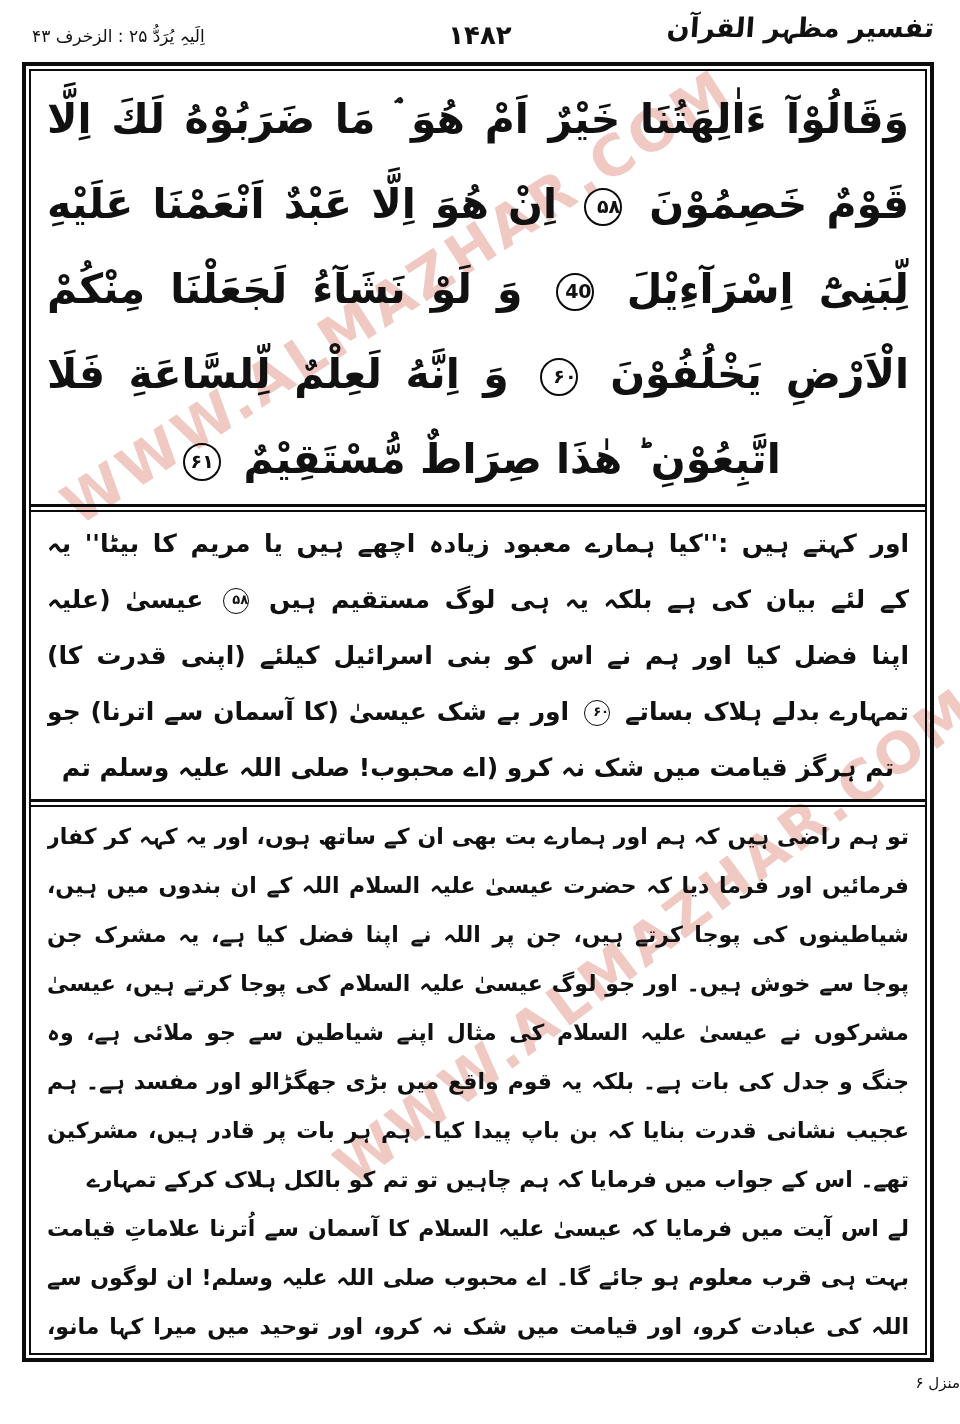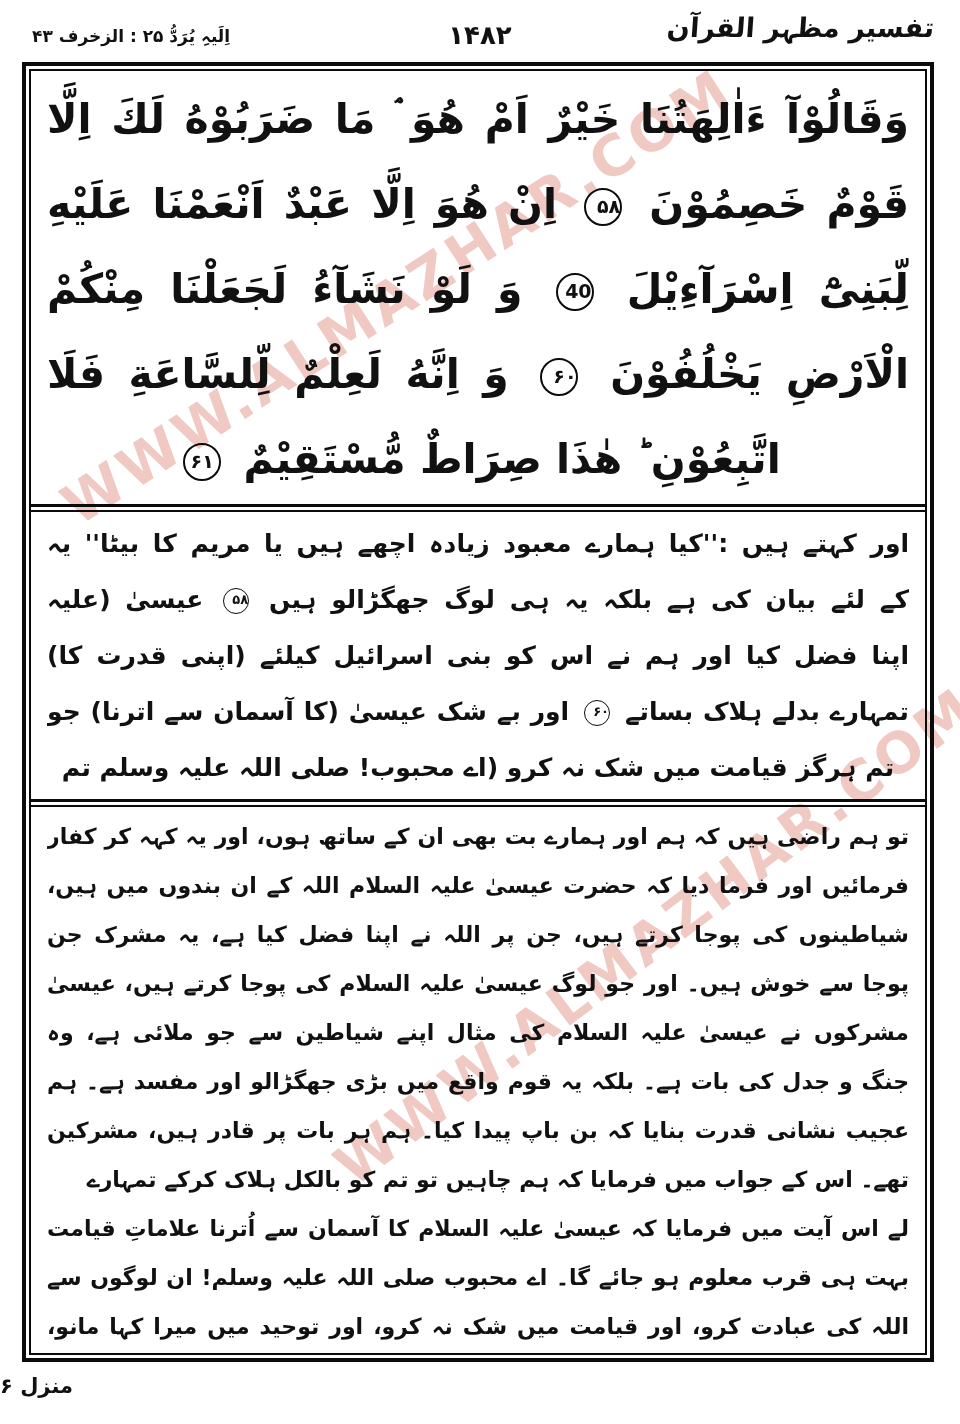--- a/index.html
+++ b/index.html
@@ -19,21 +19,21 @@
     font-size:27px; font-weight:bold; direction:rtl;
     transform:skewX(-4deg);
   }
   .hdr-center{
     position:absolute; top:20px; left:0; right:0;
     text-align:center; font-size:26px; font-weight:bold;
     letter-spacing:2px;
   }
   .hdr-left{
     position:absolute; top:26px; left:32px;
-    font-size:17px; font-weight:bold; direction:rtl;
+    font-size:17px; font-weight:normal; direction:rtl;
   }
 
   
   .wm{
     position:absolute;
     font-weight:bold;
     font-size:56px;
     letter-spacing:4px;
     color:#efc9c2;
     white-space:nowrap;
@@ -106,21 +106,21 @@
     overflow:hidden;
   }
 
   .line{ direction:rtl; text-align:justify; text-align-last:justify; }
   .line.align-center{ text-align:center; text-align-last:center; }
   .line.align-start{ text-align:right; text-align-last:right; }
 
   
   .footer{
     position:absolute; left:0; right:0; top:1374px;
-    text-align:left; font-size:21px; font-weight:bold;
+    text-align:right; font-size:15px; font-weight:normal;
     direction:rtl; z-index:2;
   }
 </style>
 </head>
 <body>
 
 <div class="page">
 
   <div class="hdr-right">تفسیر مظہر القرآن</div>
   <div class="hdr-center">۱۴۸۲</div>
@@ -137,21 +137,21 @@
           <div class="line"><span>قَوْمٌ خَصِمُوْنَ</span> <span class="ayah">۵۸</span> <span>اِنْ هُوَ اِلَّا عَبْدٌ اَنْعَمْنَا عَلَيْهِ وَ جَعَلْنٰهُ مَثَلًا</span> </div>
           <div class="line"><span>لِّبَنِیْٓ اِسْرَآءِيْلَ</span> <span class="ayah">40</span> <span>وَ لَوْ نَشَآءُ لَجَعَلْنَا مِنْكُمْ مَّلٰٓئِكَةً فِی</span> </div>
           <div class="line"><span>الْاَرْضِ يَخْلُفُوْنَ</span> <span class="ayah">۶۰</span> <span>وَ اِنَّهُ لَعِلْمٌ لِّلسَّاعَةِ فَلَا تَمْتَرُنَّ بِهَا وَ</span> </div>
           <div class="line align-center"><span>اتَّبِعُوْنِ ؕ هٰذَا صِرَاطٌ مُّسْتَقِيْمٌ</span> <span class="ayah">۶۱</span> </div>
         </div>
 
       <div class="sec-divider"></div>
 
       <div class="sec sec-trans">
           <div class="line"><span>اور کہتے ہیں :''کیا ہمارے معبود زیادہ اچھے ہیں یا مریم کا بیٹا'' یہ مثال ان لوگوں نے تم سے صرف جھگڑنے</span> </div>
-          <div class="line"><span>کے لئے بیان کی ہے بلکہ یہ ہی لوگ جھگڑالو ہیں</span> <span class="ayah">۵۸</span> <span>عیسیٰ (علیہ السلام) تو صرف ایک بندہ ہے کہ جس پر ہم نے</span> </div>
+          <div class="line"><span>کے لئے بیان کی ہے بلکہ یہ ہی لوگ مستقیم ہیں</span> <span class="ayah">۵۸</span> <span>عیسیٰ (علیہ السلام) تو صرف ایک بندہ ہے کہ جس پر ہم نے</span> </div>
           <div class="line"><span>اپنا فضل کیا اور ہم نے اس کو بنی اسرائیل کیلئے (اپنی قدرت کا) نمونہ بنایا</span>   </div>
           <div class="line"><span>تمہارے بدلے ہلاک بساتے</span> <span class="ayah">۶۰</span> <span>اور بے شک عیسیٰ (کا آسمان سے اترنا) جو ہے تو قیامت کی ایک نشانی ہے تو</span> </div>
           <div class="line align-center"><span>تم ہرگز قیامت میں شک نہ کرو (اے محبوب! صلی اللہ علیہ وسلم تم فرماؤ) کہ میرا کہا مانو یہ سیدھی راہ ہے</span>  </div>
         </div>
 
       <div class="sec-divider"></div>
 
       <div class="sec sec-comm">
           <div class="line"><span>تو ہم راضی ہیں کہ ہم اور ہمارے بت بھی ان کے ساتھ ہوں، اور یہ کہہ کر کفار خوب ہنسے۔ اس پر اللہ تعالیٰ نے یہ آیتیں نازل</span> </div>
           <div class="line"><span>فرمائیں اور فرما دیا کہ حضرت عیسیٰ علیہ السلام اللہ کے ان بندوں میں ہیں، جن پر اللہ نے اپنا فضل کیا ہے، یہ مشرک جن</span> </div>

